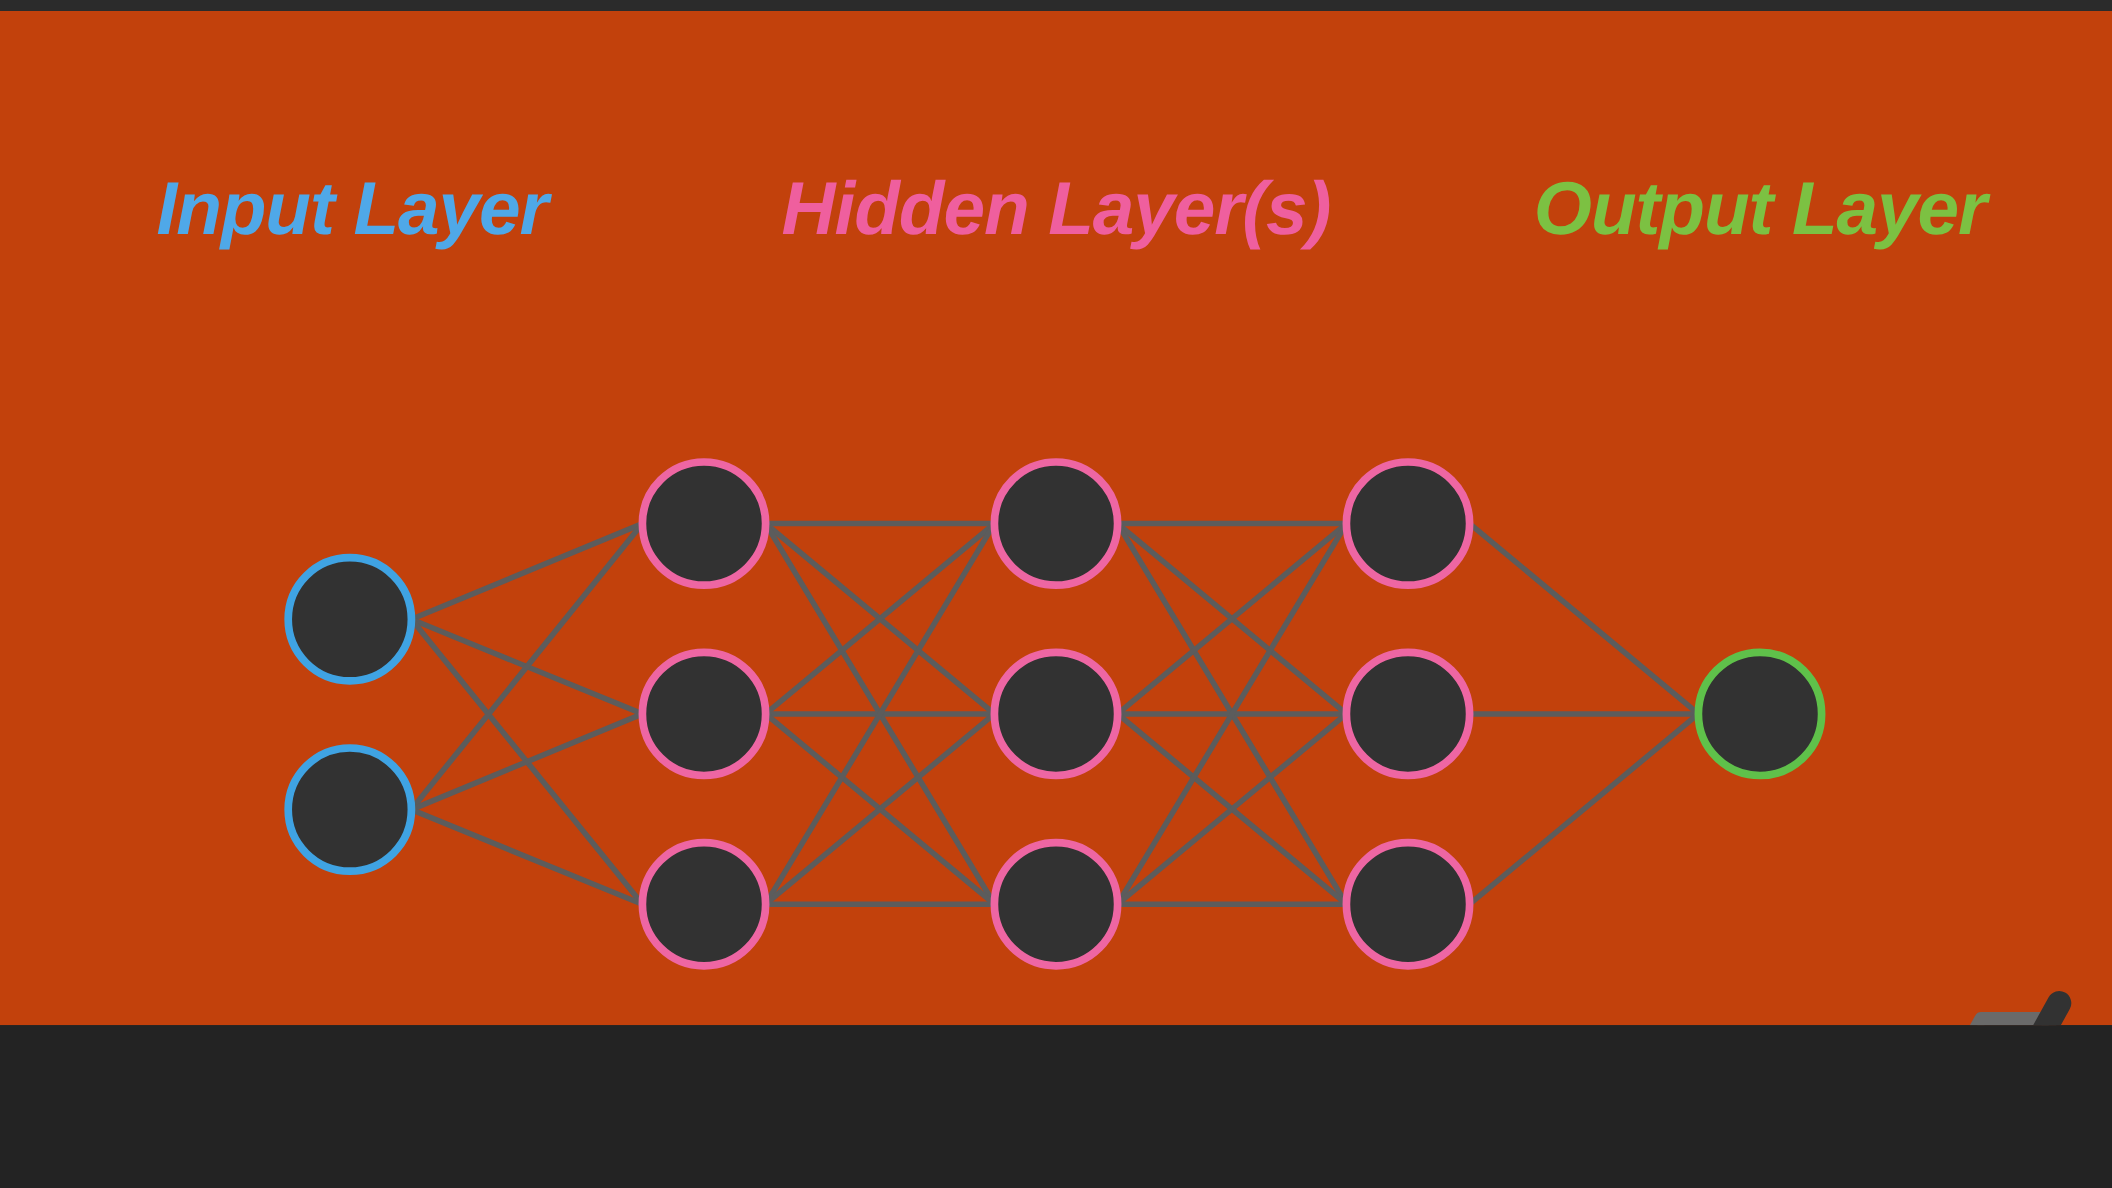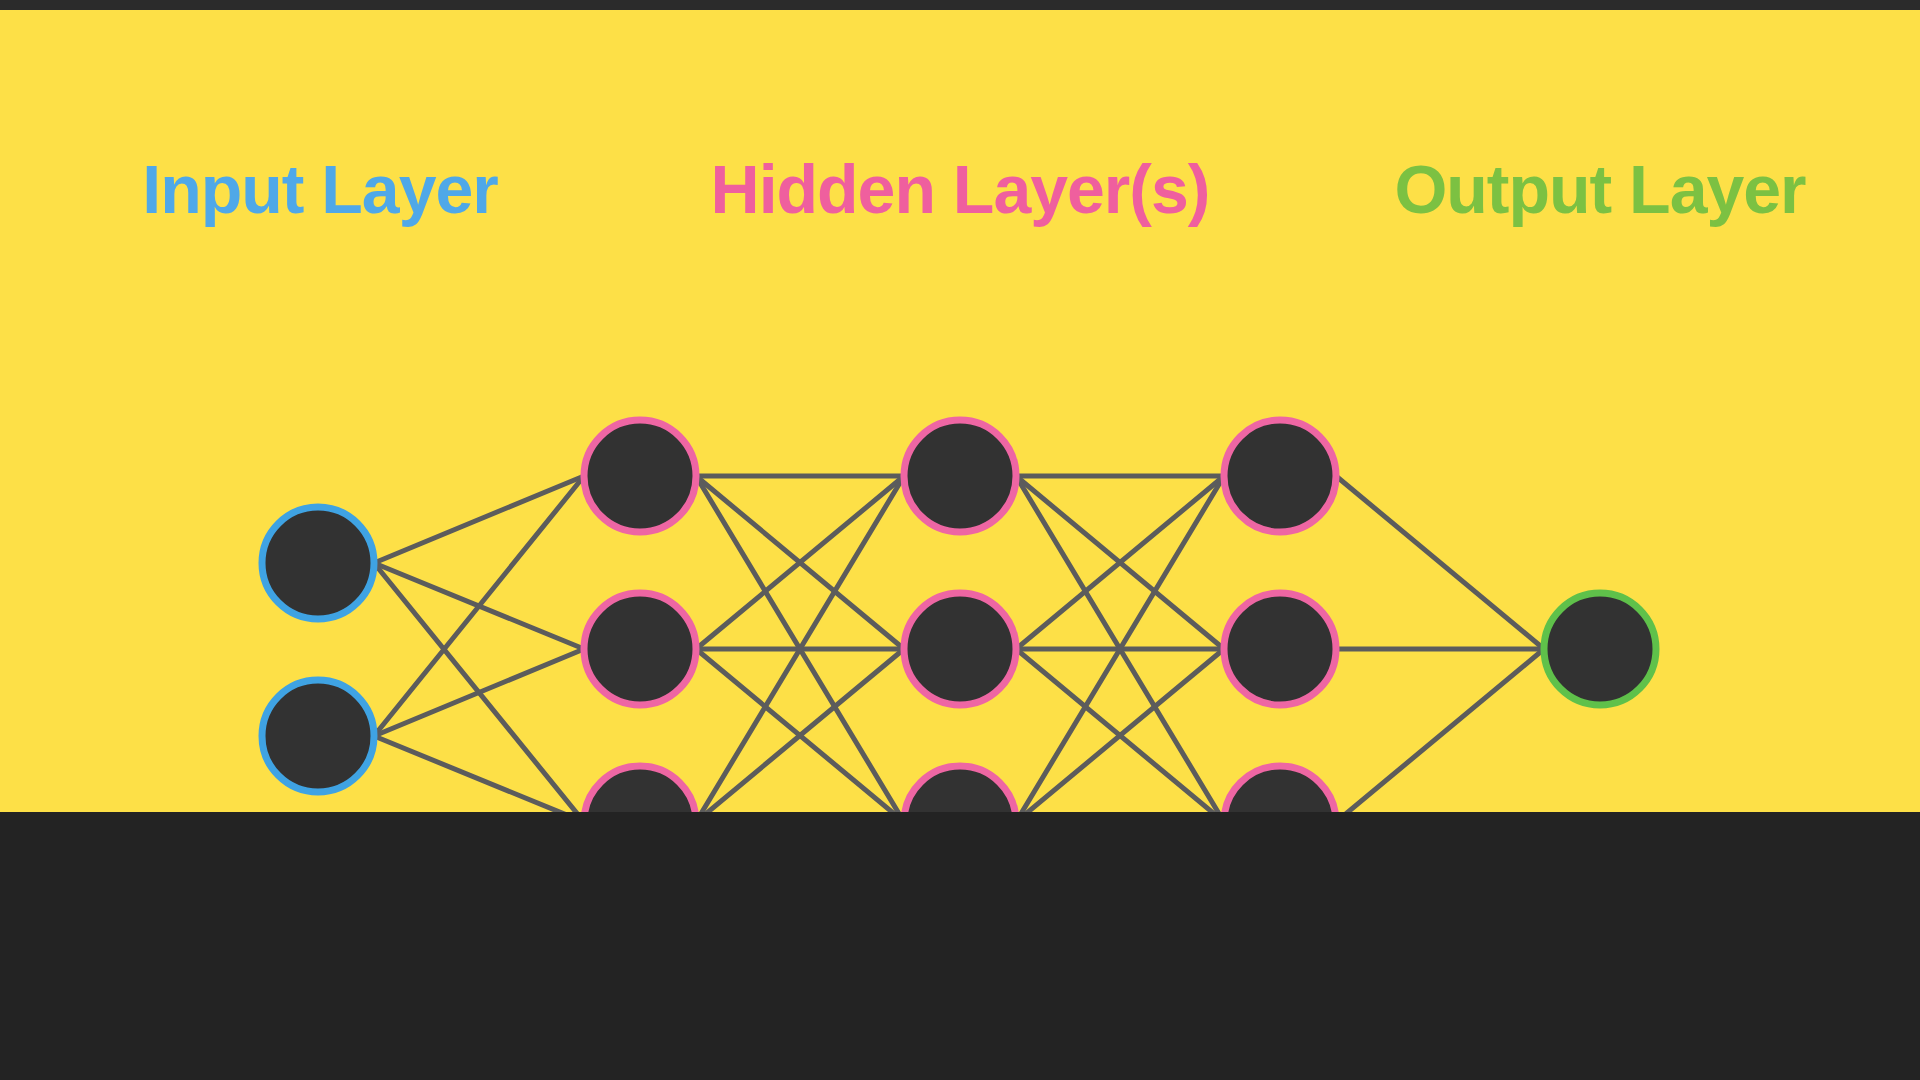--- a/index.html
+++ b/index.html
@@ -3,24 +3,25 @@
 <meta charset="utf-8">
 <style>
   html, body {
     margin: 0;
     padding: 0;
     background: #232323;
   }
   .stage {
     position: relative;
     width: 1920px;
-    height: 812px;
-    background: #fde047;
+    height: 932px;
+    background: #c2410c;
     overflow: hidden;
     font-family: "Liberation Sans", sans-serif;
+    font-style: italic;
   }
   .top-shade {
     position: absolute;
     left: 0; top: 0;
     width: 100%; height: 10px;
     background: #2b2b2b;
   }
   svg.net {
     position: absolute;
     left: 0; top: 0;

